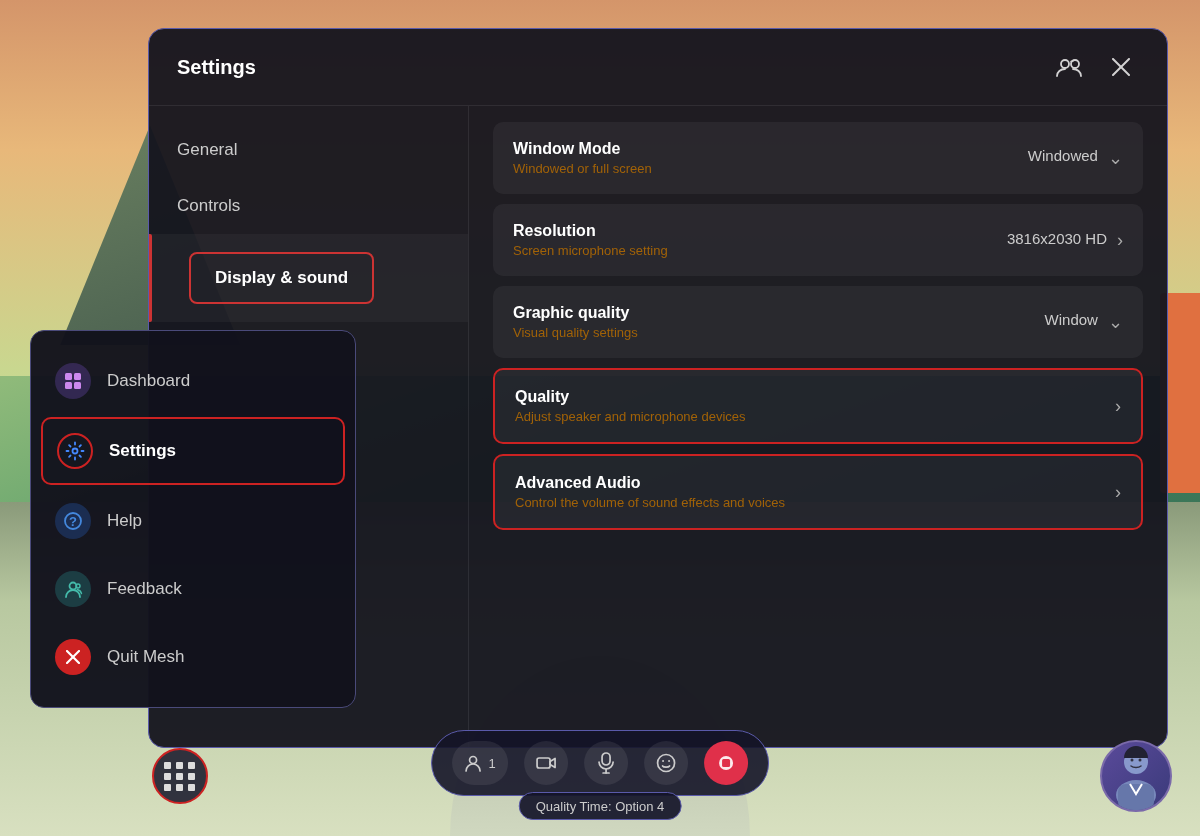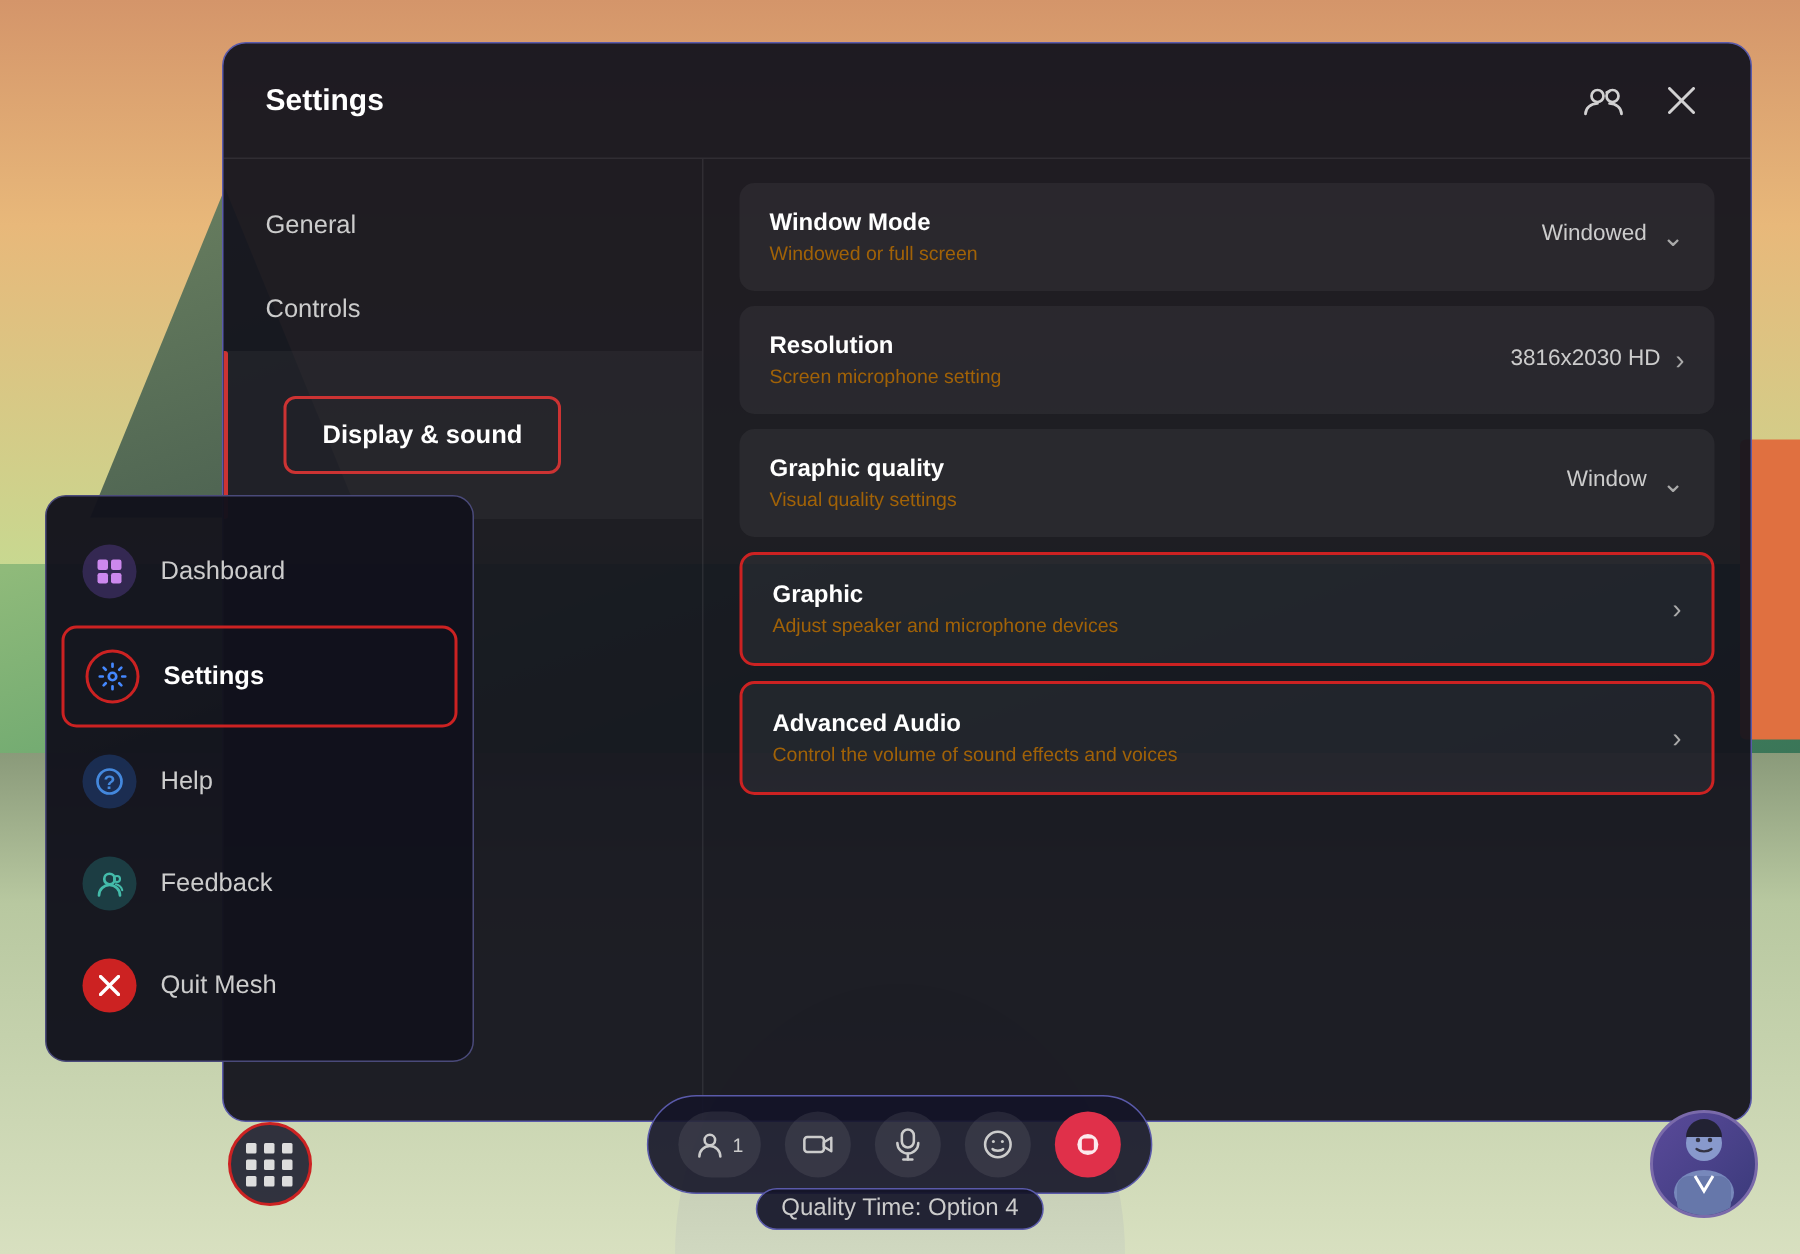--- a/index.html
+++ b/index.html
@@ -143,21 +143,21 @@
       top: 0;
       bottom: 0;
       width: 3px;
       background: #cc3333;
       border-radius: 0 2px 2px 0;
     }
     .nav-item-border {
       border: 2px solid #cc3333;
       border-radius: 8px;
       padding: 14px 24px;
-      margin: 12px 12px;
+      margin: 0 12px;
     }
 
     
     .settings-content {
       flex: 1;
       padding: 16px 24px;
       overflow-y: auto;
     }
 
     .setting-row {
@@ -277,21 +277,21 @@
       display: flex;
       align-items: flex-end;
       justify-content: center;
     }
 
     
     .side-menu {
       position: absolute;
       top: 330px;
       left: 30px;
-      width: 286px;
+      width: 326px;
       background: rgba(18, 18, 28, 0.97);
       border-radius: 14px;
       border: 1px solid #4a4a7a;
       padding: 16px 0;
       z-index: 30;
     }
 
     .menu-item {
       display: flex;
       align-items: center;
@@ -409,21 +409,21 @@
           <div class="setting-row-subtitle">Visual quality settings</div>
         </div>
         <div class="setting-row-right">
           <span>Window</span>
           <span class="chevron-icon">⌄</span>
         </div>
       </div>
 
       <div class="setting-row setting-row-bordered">
         <div class="setting-row-info">
-          <div class="setting-row-title">Graphic</div>
+          <div class="setting-row-title">Quality</div>
           <div class="setting-row-subtitle">Adjust speaker and microphone devices</div>
         </div>
         <div class="setting-row-right">
           <span class="chevron-icon">›</span>
         </div>
       </div>
 
       <div class="setting-row setting-row-bordered">
         <div class="setting-row-info">
           <div class="setting-row-title">Advanced Audio</div>
@@ -547,21 +547,21 @@
 
     <div class="taskbar-btn active">
       <svg width="20" height="20" viewBox="0 0 20 20" fill="none">
         <rect x="3" y="3" width="14" height="14" rx="7" fill="#fff" opacity="0.9"></rect>
         <rect x="6" y="6" width="8" height="8" rx="1.5" fill="#e0304a"></rect>
       </svg>
     </div>
   </div>
 
   <div style="background:rgba(20,20,40,0.92); border:1px solid #5a5aaa; border-radius:16px; padding:4px 16px; z-index:20;">
-    <span style="color:#cccccc; font-size:16px;">Quality Time: Option 4</span>
+    <span style="color:#cccccc; font-size:13px;">Quality Time: Option 4</span>
   </div>
 </div>
 
 <div class="avatar-btn">
   <svg width="60" height="70" viewBox="0 0 60 70" fill="none">
 
     <circle cx="30" cy="22" r="12" fill="#8899cc"></circle>
     <ellipse cx="30" cy="55" rx="20" ry="15" fill="#7788bb"></ellipse>
 
     <circle cx="26" cy="20" r="1.5" fill="#334"></circle>

